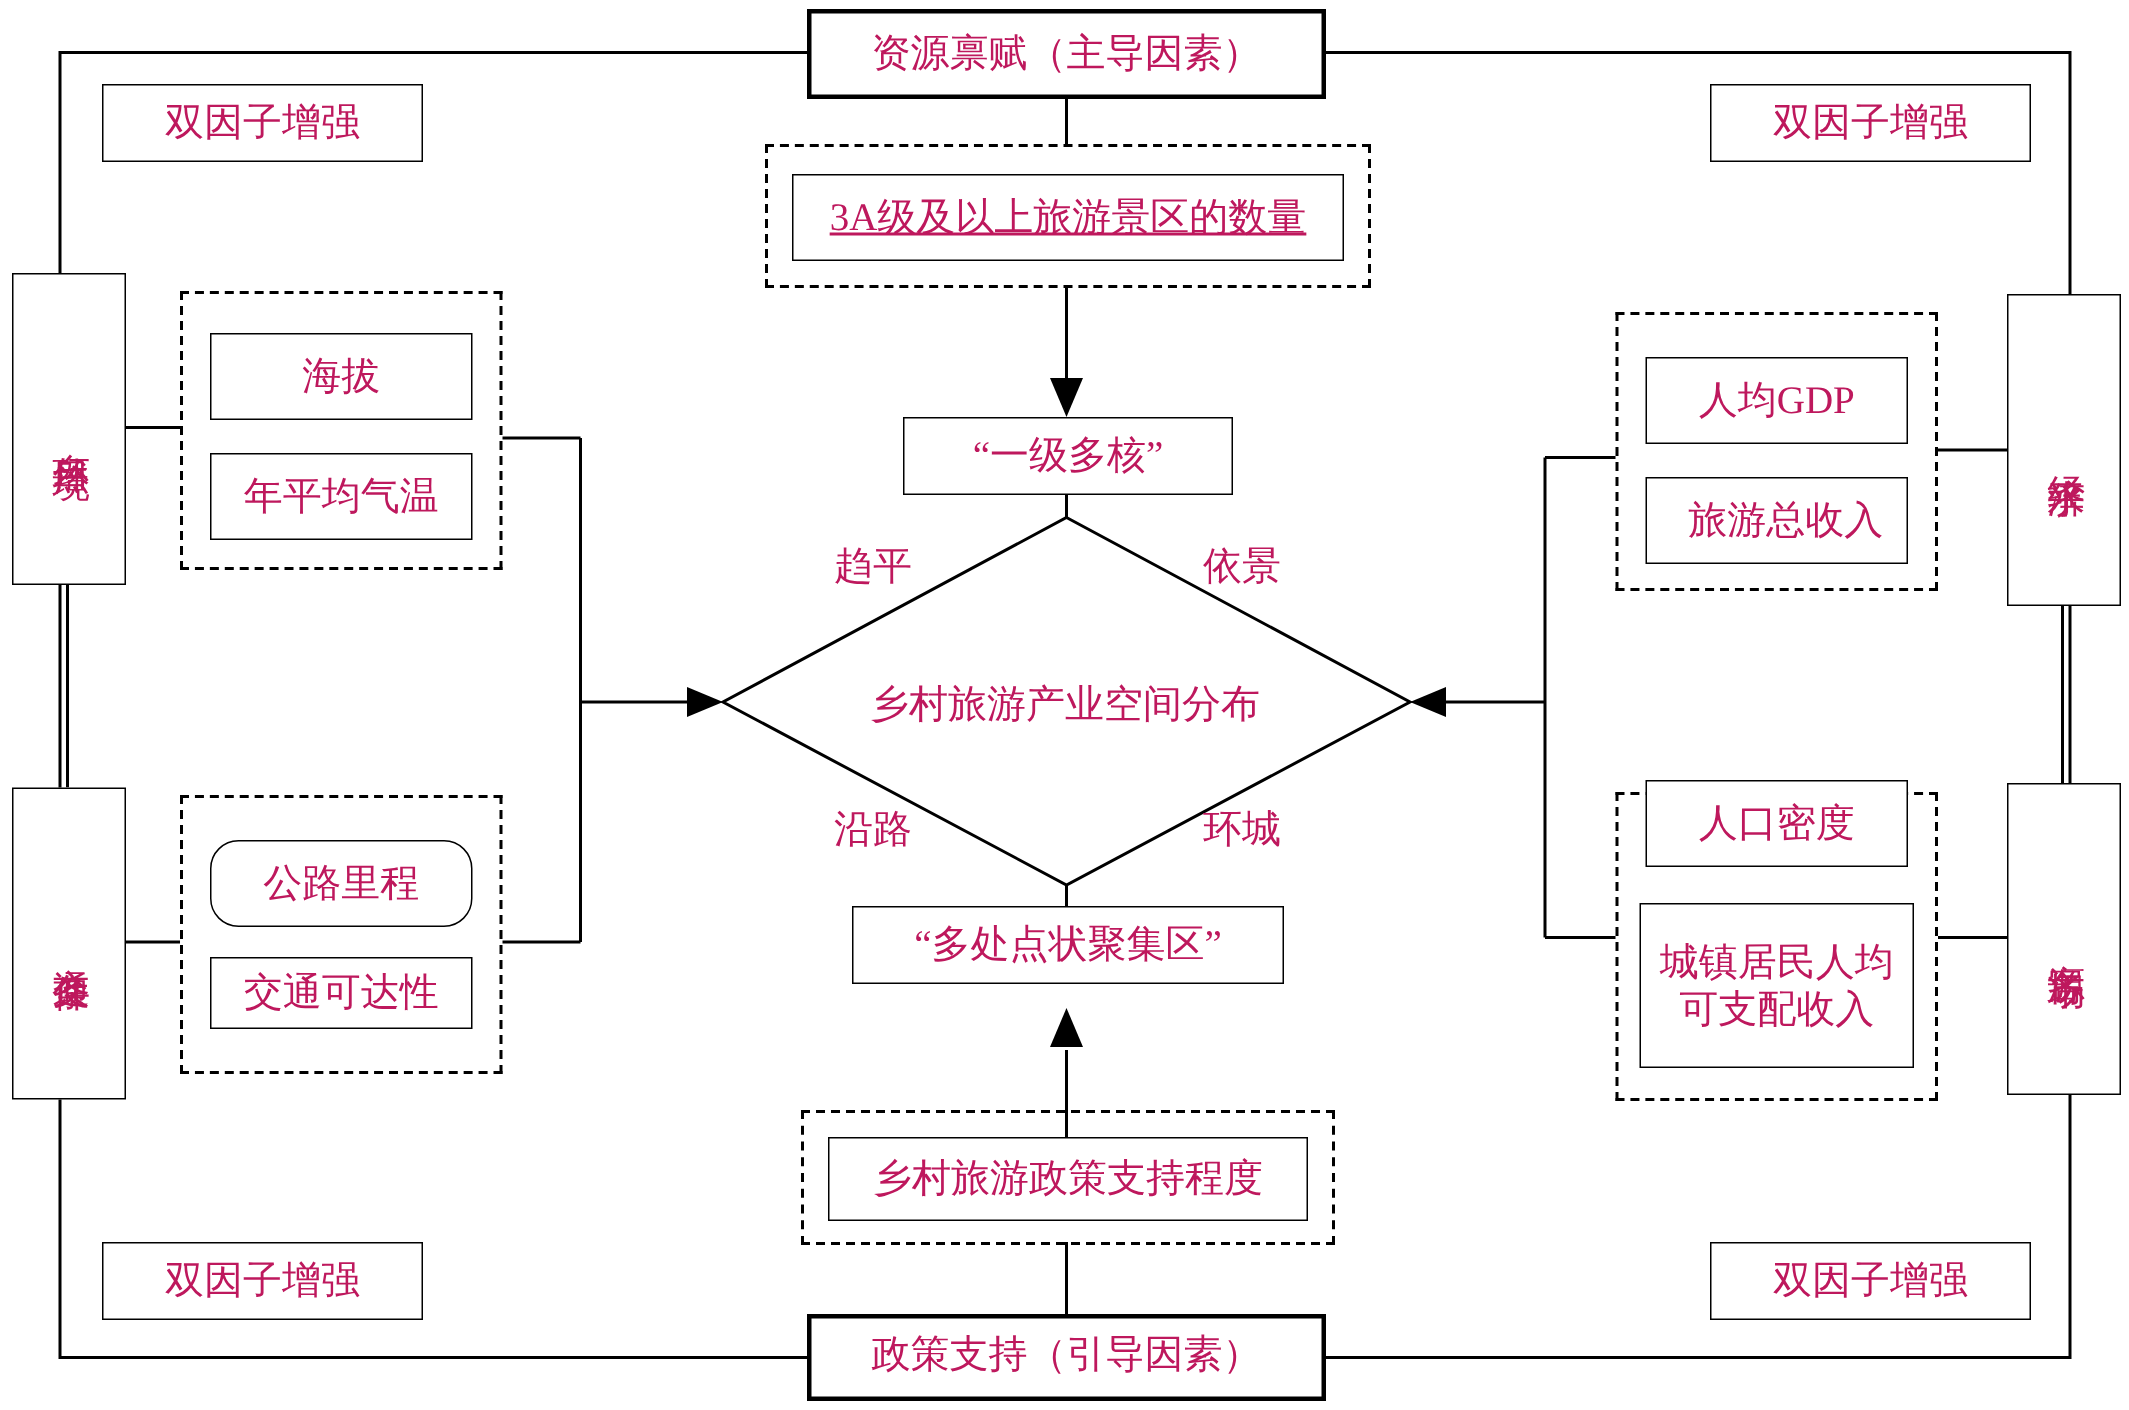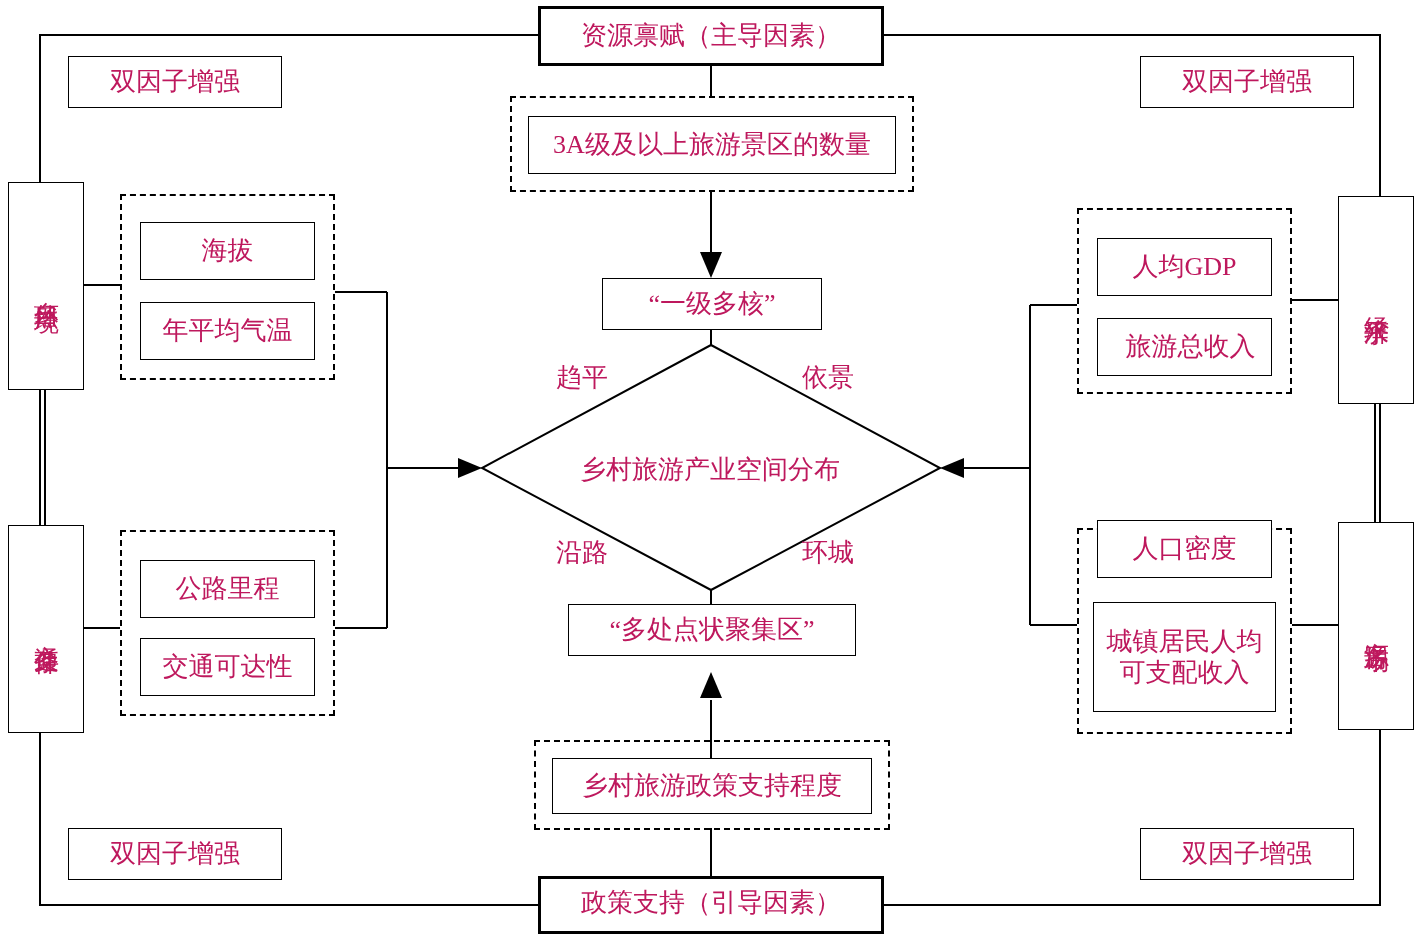--- a/index.html
+++ b/index.html
@@ -103,45 +103,45 @@
 
   <div class="dashed" style="left:120px;top:194px;width:215px;height:186px;"></div>
   <div class="box f26" style="left:140px;top:222px;width:175px;height:58px;">
     <span>海拔</span>
   </div>
   <div class="box f26" style="left:140px;top:302px;width:175px;height:58px;">
     <span>年平均气温</span>
   </div>
 
   <div class="dashed" style="left:120px;top:530px;width:215px;height:186px;"></div>
-  <div class="box f26" style="left:140px;top:560px;width:175px;height:58px;">
+  <div class="box f26" style="left:140px;top:560px;width:175px;height:58px;border-radius:19px;">
     <span>公路里程</span>
   </div>
-  <div class="box f26" style="left:140px;top:638px;width:175px;height:58px;">
+  <div class="box f26" style="left:140px;top:638px;width:175px;height:48px;">
     <span>交通可达性</span>
   </div>
 
   <div class="dashed" style="left:1077px;top:208px;width:215px;height:186px;"></div>
   <div class="box f26" style="left:1097px;top:238px;width:175px;height:58px;">
     <span>人均GDP</span>
   </div>
   <div class="box f26" style="left:1097px;top:318px;width:175px;height:58px;padding-left:12px;">
     <span>旅游总收入</span>
   </div>
 
   <div class="dashed" style="left:1077px;top:528px;width:215px;height:206px;"></div>
   <div class="box f26" style="left:1093px;top:602px;width:183px;height:110px;padding:0 6px;">
     <span>城镇居民人均可支配收入</span>
   </div>
   <div class="box f26" style="left:1097px;top:520px;width:175px;height:58px;">
     <span>人口密度</span>
   </div>
 
   <div class="dashed" style="left:510px;top:96px;width:404px;height:96px;"></div>
-  <div class="box f26" style="left:528px;top:116px;width:368px;height:58px;">
+  <div class="box f26" style="left:528px;top:116px;width:368px;height:58px;text-decoration:underline;">
     <span>3A级及以上旅游景区的数量</span>
   </div>
 
   <div class="dashed" style="left:534px;top:740px;width:356px;height:90px;"></div>
   <div class="box f26" style="left:552px;top:758px;width:320px;height:56px;">
     <span>乡村旅游政策支持程度</span>
   </div>
 
   <div class="box f26" style="left:602px;top:278px;width:220px;height:52px;">
     <span>“一级多核”</span>

